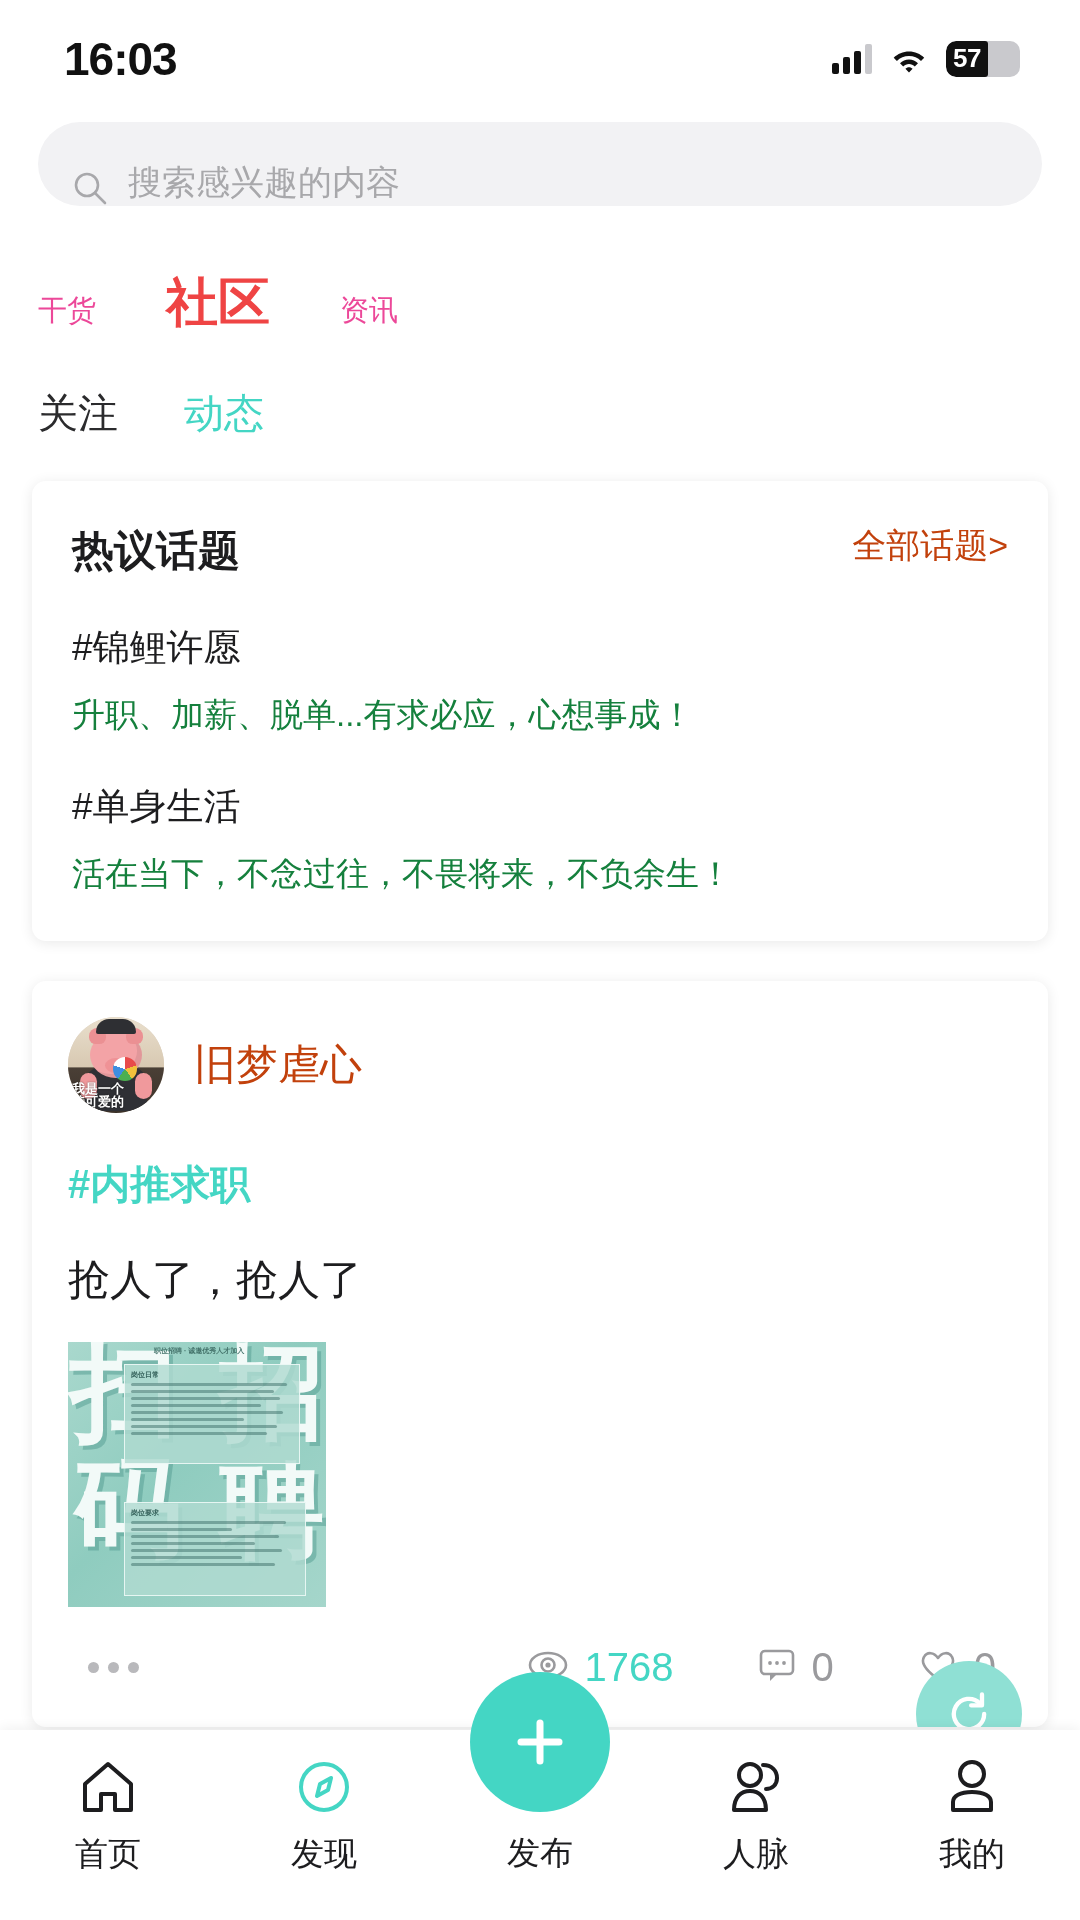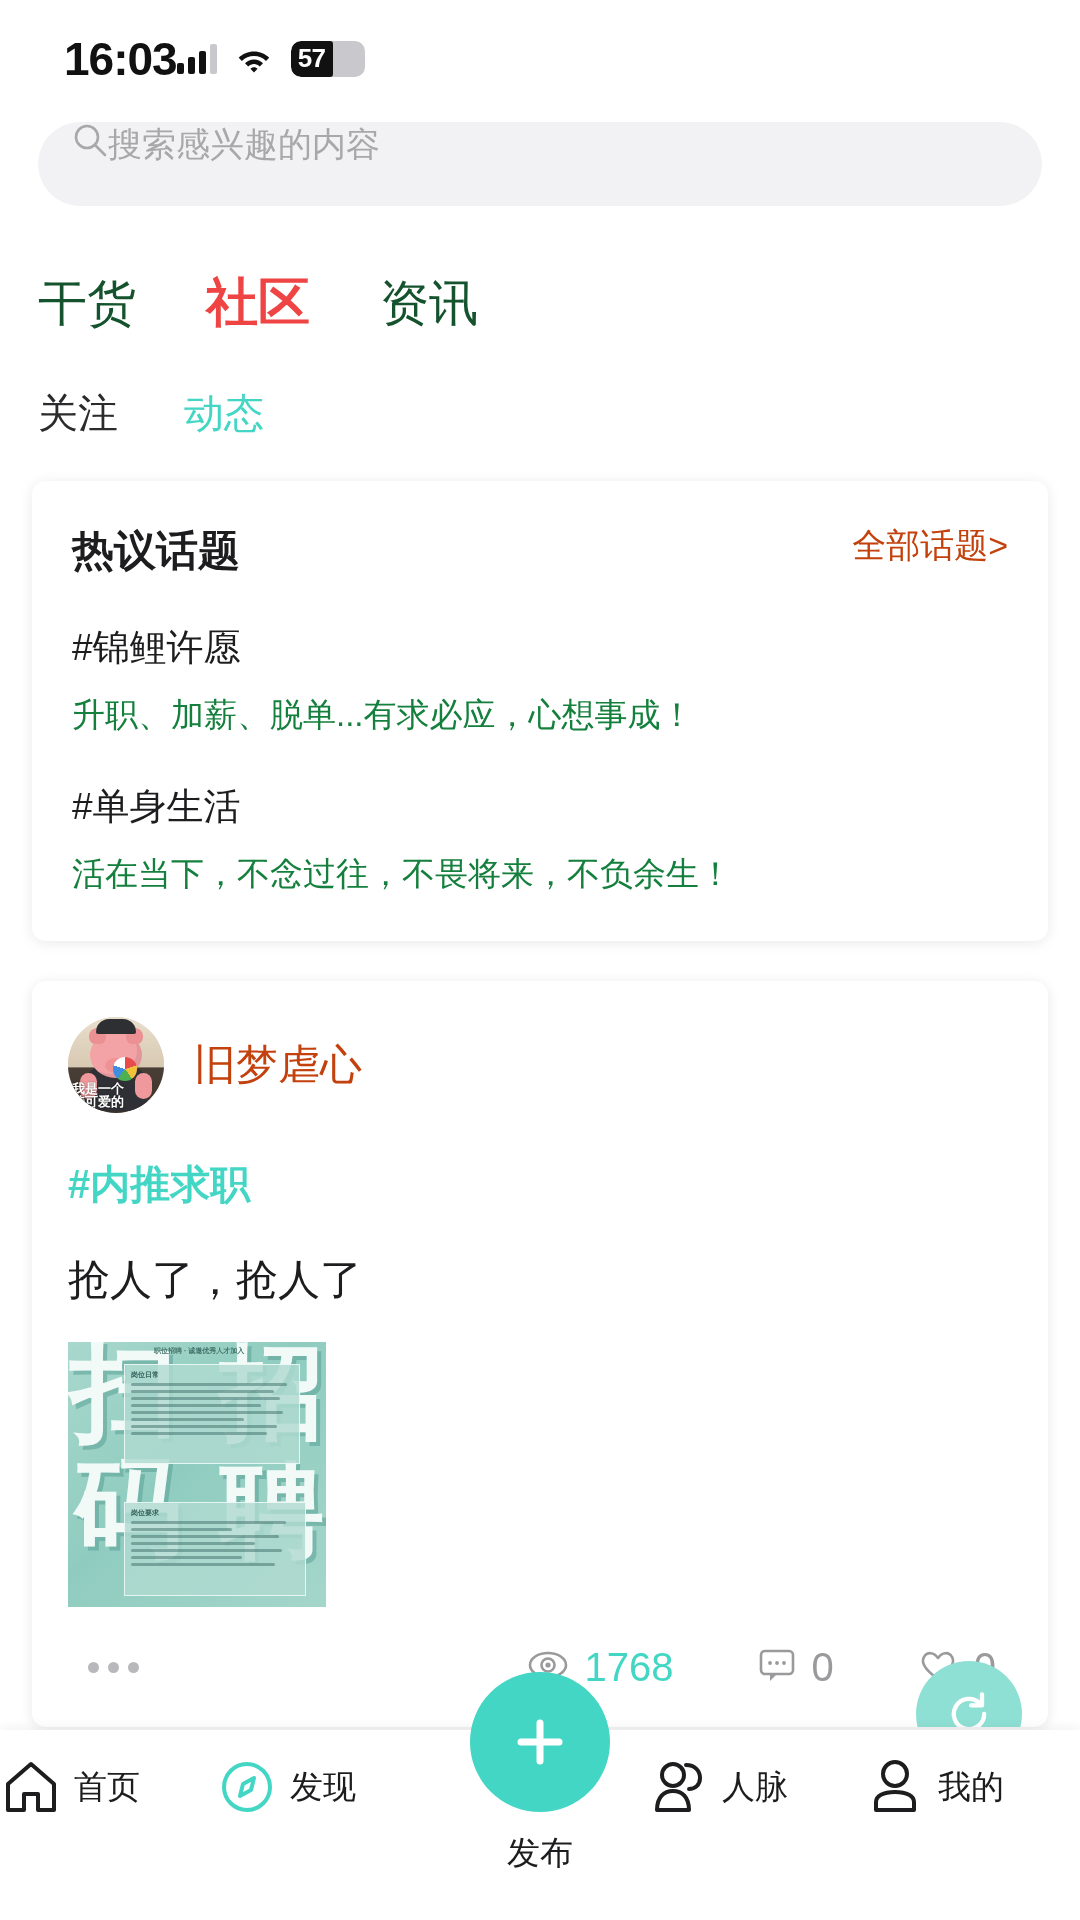--- a/index.html
+++ b/index.html
@@ -7,21 +7,21 @@
     width:1080px; height:1920px;
     background:#ffffff;
     font-family:"Liberation Sans","DejaVu Sans",sans-serif;
     overflow:hidden;
   }
   .phone { position:relative; width:1080px; height:1920px; background:#fff; }
 
   
   .statusbar {
     height:110px; display:flex; align-items:center;
-    padding:7px 60px 0 64px;
+    justify-content:space-between; padding:7px 60px 0 64px;
   }
   .clock { font-size:46px; font-weight:700; color:#111; letter-spacing:-1px; }
   .status-right { display:flex; align-items:center; gap:18px; }
   .sig { display:flex; align-items:flex-end; gap:4px; height:30px; }
   .sig i { width:7px; background:#111; border-radius:2px; display:block; }
   .sig i:nth-child(1){ height:11px; }
   .sig i:nth-child(2){ height:17px; }
   .sig i:nth-child(3){ height:23px; }
   .sig i:nth-child(4){ height:30px; background:#c9c9cd; }
   .wifi { width:38px; height:28px; position:relative; }
@@ -35,28 +35,28 @@
   }
   .batt-num {
     position:relative; z-index:2; color:#fff; font-size:26px;
     font-weight:700; padding-left:7px; letter-spacing:-0.5px;
   }
 
   
   .search-wrap { padding:12px 38px 0 38px; }
   .search {
     height:84px; background:#f2f2f4; border-radius:42px;
-    display:flex; align-items:flex-start; padding:0 34px; 
+    display:flex; align-items:flex-end; padding:0 34px; gap:20px;
   }
   .search-ico { width:36px; height:36px; flex:0 0 36px; }
   .search-ph { font-size:34px; color:#a8a8ab; }
 
   
   .tabs-main { display:flex; align-items:baseline; padding:62px 0 0 38px; gap:70px; }
-  .tab-main { font-size:49px; color:#14532d; }
+  .tab-main { font-size:29px; color:#ec4899; }
   .tab-main.active { font-size:52px; font-weight:700; color:#ef4444; }
 
   
   .tabs-sub { display:flex; align-items:baseline; padding:48px 0 0 30px; gap:50px; }
   .tab-sub { font-size:40px; color:#2b2b2d; padding:0 8px; }
   .tab-sub.active { color:#44d6c4; }
 
   
   .card {
     margin:40px 32px 0 32px; background:#fff; border-radius:14px;
@@ -143,21 +143,21 @@
     border-radius:50%; background:#8fe0d4; display:flex;
     align-items:center; justify-content:center; z-index:3;
   }
 
   
   .navbar {
     position:absolute; left:0; right:0; bottom:0; height:190px;
     background:#fff; display:flex; align-items:flex-start;
     box-shadow:0 -2px 12px rgba(0,0,0,0.06); z-index:5;
   }
-  .nav-item { flex:1; display:flex; flex-direction:row;
+  .nav-item { flex:1; display:flex; flex-direction:column;
     align-items:center; padding-top:24px; gap:12px; }
   .nav-label { font-size:33px; color:#1d1d1f; }
   .nav-ico { height:66px; display:flex; align-items:center; }
   .fab {
     position:absolute; left:50%; transform:translateX(-50%);
     bottom:108px; width:140px; height:140px; border-radius:50%;
     background:#44d6c4; display:flex; align-items:center;
     justify-content:center; z-index:6;
   }
   .fab-label { position:absolute; left:50%; transform:translateX(-50%);

